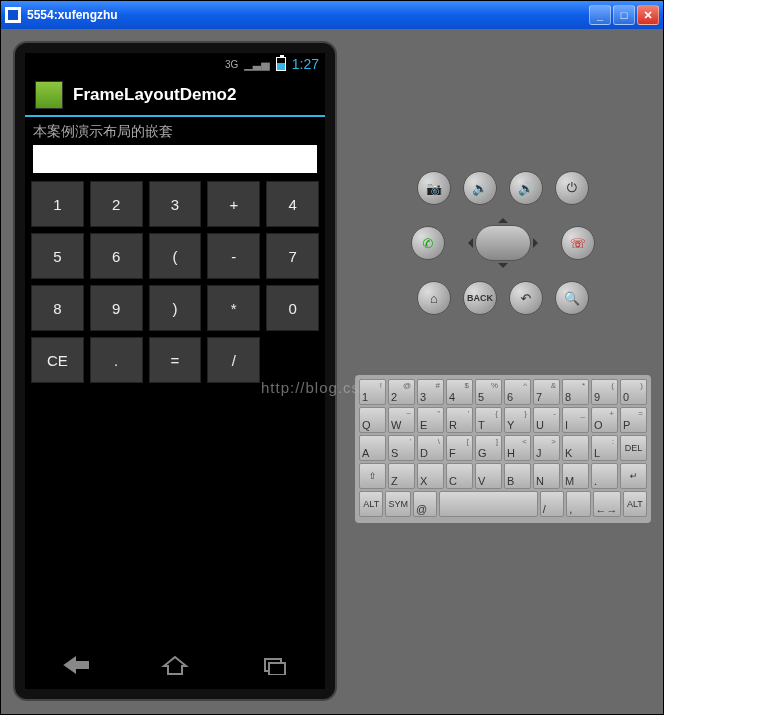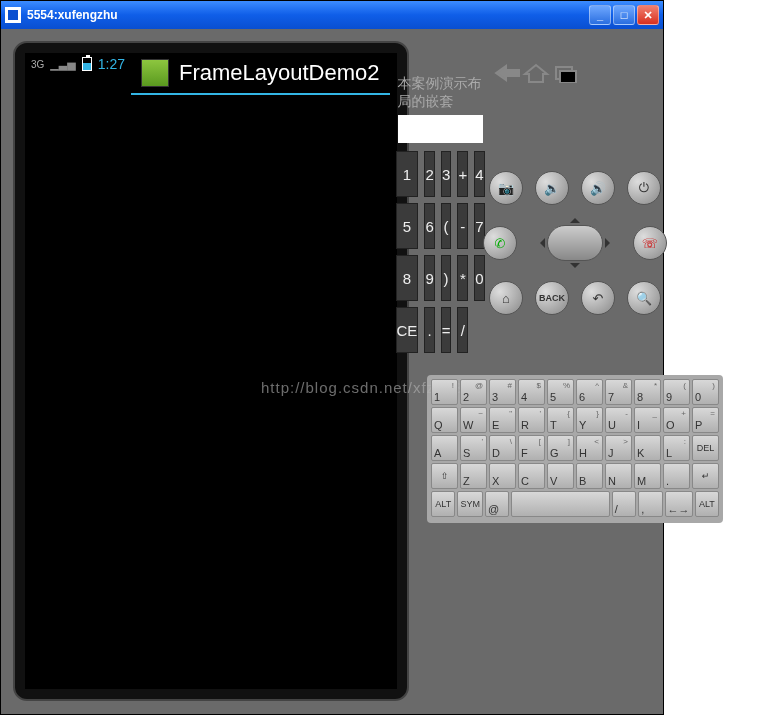--- a/index.html
+++ b/index.html
@@ -14,37 +14,37 @@
 .win-btns { display: flex; gap: 2px; }
 .win-btn { width: 22px; height: 20px; border-radius: 3px; display: flex; align-items: center; justify-content: center; font-size: 11px; color: #fff; border:1px solid rgba(255,255,255,0.4); }
 .win-btn.min { background: linear-gradient(#6fa8ff,#2a6ee0); }
 .win-btn.max { background: linear-gradient(#6fa8ff,#2a6ee0); }
 .win-btn.close { background: linear-gradient(#f08070,#d83020); }
 
 .emu-body { height: calc(100% - 28px); background: #6a6a6a; display: flex; padding: 12px; position: relative; }
 
 
 .phone { width: 396px; height: 660px; background: #111; border: 2px solid #444; border-radius: 14px; padding: 10px; margin-right: 18px; display:flex; flex-direction:column; }
-.screen { flex:1; background: #000; display: flex; flex-direction: row; }
+.screen { flex:1; background: #000; display: flex; flex-direction: column; }
 
 
 .statusbar { height: 22px; display: flex; justify-content: flex-end; align-items: center; padding: 0 6px; font-size: 12px; color: #33b5e5; gap:6px;}
 .statusbar .sig{color:#aaa;font-size:10px;}
 .statusbar .bat{width:10px;height:14px;border:1px solid #fff;position:relative;}
 .statusbar .bat::before{content:"";position:absolute;top:-3px;left:3px;width:4px;height:2px;background:#fff;}
 .statusbar .bat::after{content:"";position:absolute;bottom:0;left:0;right:0;height:60%;background:#33b5e5;}
 .clock { color:#33b5e5; font-size:14px; }
 
 
 .actionbar { height: 42px; display: flex; align-items: center; padding: 0 10px; border-bottom: 2px solid #33b5e5; }
 .app-icon { width: 28px; height: 28px; background: linear-gradient(#8dc63f,#5a9a1f); margin-right: 10px; border:1px solid #333; }
-.app-title { color: #fff; font-size: 22px; }
+.app-title { color: #fff; font-size: 17px; font-weight: bold; }
 
 .content { padding: 4px; }
-.subtitle { color: #aaa; font-size: 14px; padding: 2px 4px; margin-top: 16px; }
+.subtitle { color: #aaa; font-size: 14px; padding: 2px 4px; }
 .input-box { background: #fff; height: 28px; margin: 2px 4px 6px; }
 
 
 .keypad { display: grid; grid-template-columns: repeat(5, 1fr); gap: 6px; padding: 2px; }
 .key { background: #3b3b3b; color: #eee; height: 46px; display: flex; align-items: center; justify-content: center; font-size: 15px; border:1px solid #222; }
 .key.back{font-size:13px;}
 
 
 .navbar { height: 44px; display: flex; align-items: center; justify-content: space-around; }
 .nav-icon svg { stroke: #888; fill: none; stroke-width: 2; }

